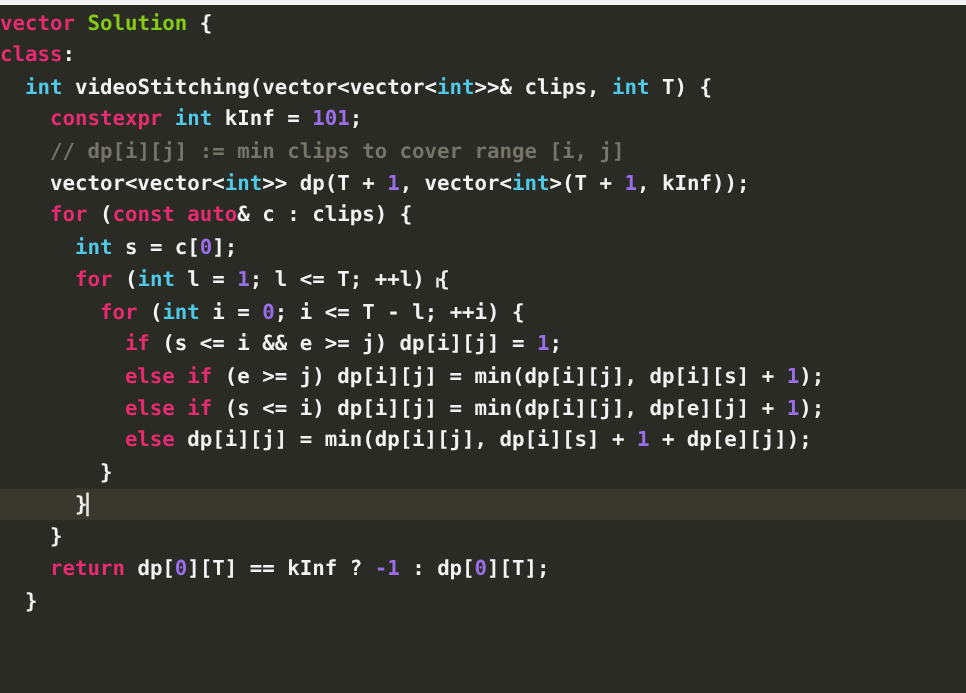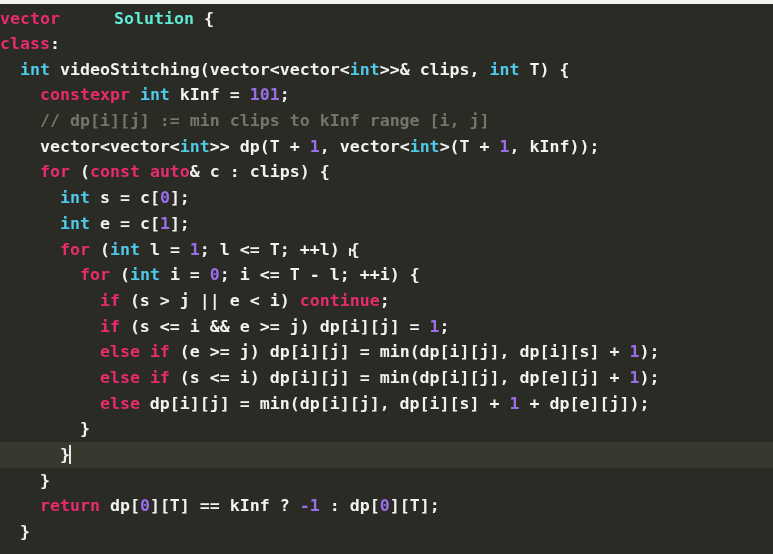--- a/index.html
+++ b/index.html
@@ -82,44 +82,42 @@
 </style>
 </head>
 <body>
 
 <div id="app" style="background: rgb(43, 43, 38);">
 
   <div id="top-strip" style="background: rgb(243, 243, 241);"></div>
 
   <div id="code-surface">
 
-    <div class="line first"><span class="code-text"><span class="k" style="color: rgb(232, 43, 111);">vector</span><span class="pl" style="color: rgb(242, 242, 242);"> </span><span class="cls" style="color: #5eead4; margin-left: 44px;">Solution</span><span class="pl" style="color: rgb(242, 242, 242);"> {</span></span></div>
+    <div class="line first"><span class="code-text"><span class="k" style="color: rgb(232, 43, 111);">vector</span><span class="pl" style="color: rgb(242, 242, 242);"> </span><span class="cls" style="color: #84cc16;">Solution</span><span class="pl" style="color: rgb(242, 242, 242);"> {</span></span></div>
 
     <div class="line"><span class="code-text"><span class="k" style="color: rgb(232, 43, 111);">class</span><span class="pl" style="color: rgb(242, 242, 242);">:</span></span></div>
 
     <div class="line"><span class="code-text"><span class="pl" style="color: rgb(242, 242, 242);">  </span><span class="ty" style="color: rgb(78, 201, 232);">int</span><span class="pl" style="color: rgb(242, 242, 242);"> videoStitching(vector&lt;vector&lt;</span><span class="ty" style="color: rgb(78, 201, 232);">int</span><span class="pl" style="color: rgb(242, 242, 242);">&gt;&gt;&amp; clips, </span><span class="ty" style="color: rgb(78, 201, 232);">int</span><span class="pl" style="color: rgb(242, 242, 242);"> T) {</span></span></div>
 
     <div class="line"><span class="code-text"><span class="pl" style="color: rgb(242, 242, 242);">    </span><span class="k" style="color: rgb(232, 43, 111);">constexpr</span><span class="pl" style="color: rgb(242, 242, 242);"> </span><span class="ty" style="color: rgb(78, 201, 232);">int</span><span class="pl" style="color: rgb(242, 242, 242);"> kInf = </span><span class="num" style="color: rgb(154, 110, 232);">101</span><span class="pl" style="color: rgb(242, 242, 242);">;</span></span></div>
 
-    <div class="line"><span class="code-text"><span class="pl" style="color: rgb(242, 242, 242);">    </span><span class="cm" style="color: rgb(117, 117, 106);">// dp[i][j] := min clips to kInf range [i, j]</span></span></div>
+    <div class="line"><span class="code-text"><span class="pl" style="color: rgb(242, 242, 242);">    </span><span class="cm" style="color: rgb(117, 117, 106);">// dp[i][j] := min clips to cover range [i, j]</span></span></div>
 
     <div class="line"><span class="code-text"><span class="pl" style="color: rgb(242, 242, 242);">    vector&lt;vector&lt;</span><span class="ty" style="color: rgb(78, 201, 232);">int</span><span class="pl" style="color: rgb(242, 242, 242);">&gt;&gt; dp(T + </span><span class="num" style="color: rgb(154, 110, 232);">1</span><span class="pl" style="color: rgb(242, 242, 242);">, vector&lt;</span><span class="ty" style="color: rgb(78, 201, 232);">int</span><span class="pl" style="color: rgb(242, 242, 242);">&gt;(T + </span><span class="num" style="color: rgb(154, 110, 232);">1</span><span class="pl" style="color: rgb(242, 242, 242);">, kInf));</span></span></div>
 
     <div class="line"><span class="code-text"><span class="pl" style="color: rgb(242, 242, 242);">    </span><span class="k" style="color: rgb(232, 43, 111);">for</span><span class="pl" style="color: rgb(242, 242, 242);"> (</span><span class="k" style="color: rgb(232, 43, 111);">const</span><span class="pl" style="color: rgb(242, 242, 242);"> </span><span class="k" style="color: rgb(232, 43, 111);">auto</span><span class="pl" style="color: rgb(242, 242, 242);">&amp; c : clips) {</span></span></div>
 
     <div class="line"><span class="code-text"><span class="pl" style="color: rgb(242, 242, 242);">      </span><span class="ty" style="color: rgb(78, 201, 232);">int</span><span class="pl" style="color: rgb(242, 242, 242); text-align: center;"> s = c[</span><span class="num" style="color: rgb(154, 110, 232);">0</span><span class="pl" style="color: rgb(242, 242, 242);">];</span></span></div>
 
-    <div class="line"><span class="code-text"><span class="pl" style="color: rgb(242, 242, 242);">      </span><span class="ty" style="color: rgb(78, 201, 232);">int</span><span class="pl" style="color: rgb(242, 242, 242);"> e = c[</span><span class="num" style="color: rgb(154, 110, 232);">1</span><span class="pl" style="color: rgb(242, 242, 242);">];</span></span></div>
 
     <div class="line"><span class="code-text"><span class="pl" style="color: rgb(242, 242, 242);">      </span><span class="k" style="color: rgb(232, 43, 111);">for</span><span class="pl" style="color: rgb(242, 242, 242);"> (</span><span class="ty" style="color: rgb(78, 201, 232);">int</span><span class="pl" style="color: rgb(242, 242, 242);"> l = </span><span class="num" style="color: rgb(154, 110, 232);">1</span><span class="pl" style="color: rgb(242, 242, 242);">; l &lt;= T; ++l) </span><span class="caret-thin" style="background: rgb(232, 232, 232);"></span><span class="pl" style="color: rgb(242, 242, 242);">{</span></span></div>
 
     <div class="line"><span class="code-text"><span class="pl" style="color: rgb(242, 242, 242);">        </span><span class="k" style="color: rgb(232, 43, 111);">for</span><span class="pl" style="color: rgb(242, 242, 242);"> (</span><span class="ty" style="color: rgb(78, 201, 232);">int</span><span class="pl" style="color: rgb(242, 242, 242);"> i = </span><span class="num" style="color: rgb(154, 110, 232);">0</span><span class="pl" style="color: rgb(242, 242, 242);">; i &lt;= T - l; ++i) {</span></span></div>
 
 
-    <div class="line"><span class="code-text"><span class="pl" style="color: rgb(242, 242, 242);">          </span><span class="k" style="color: rgb(232, 43, 111);">if</span><span class="pl" style="color: rgb(242, 242, 242);"> (s &gt; j || e &lt; i) </span><span class="k" style="color: rgb(232, 43, 111);">continue</span><span class="pl" style="color: rgb(242, 242, 242);">;</span></span></div>
 
     <div class="line"><span class="code-text"><span class="pl" style="color: rgb(242, 242, 242);">          </span><span class="k" style="color: rgb(232, 43, 111);">if</span><span class="pl" style="color: rgb(242, 242, 242);"> (s &lt;= i &amp;&amp; e &gt;= j) dp[i][j] = </span><span class="num" style="color: rgb(154, 110, 232);">1</span><span class="pl" style="color: rgb(242, 242, 242);">;</span></span></div>
 
     <div class="line"><span class="code-text"><span class="pl" style="color: rgb(242, 242, 242);">          </span><span class="k" style="color: rgb(232, 43, 111);">else</span><span class="pl" style="color: rgb(242, 242, 242);"> </span><span class="k" style="color: rgb(232, 43, 111);">if</span><span class="pl" style="color: rgb(242, 242, 242);"> (e &gt;= j) dp[i][j] = min(dp[i][j], dp[i][s] + </span><span class="num" style="color: rgb(154, 110, 232);">1</span><span class="pl" style="color: rgb(242, 242, 242);">);</span></span></div>
 
     <div class="line"><span class="code-text"><span class="pl" style="color: rgb(242, 242, 242);">          </span><span class="k" style="color: rgb(232, 43, 111);">else</span><span class="pl" style="color: rgb(242, 242, 242);"> </span><span class="k" style="color: rgb(232, 43, 111);">if</span><span class="pl" style="color: rgb(242, 242, 242);"> (s &lt;= i) dp[i][j] = min(dp[i][j], dp[e][j] + </span><span class="num" style="color: rgb(154, 110, 232);">1</span><span class="pl" style="color: rgb(242, 242, 242);">);</span></span></div>
 
     <div class="line"><span class="code-text"><span class="pl" style="color: rgb(242, 242, 242);">          </span><span class="k" style="color: rgb(232, 43, 111);">else</span><span class="pl" style="color: rgb(242, 242, 242);"> dp[i][j] = min(dp[i][j], dp[i][s] + </span><span class="num" style="color: rgb(154, 110, 232);">1</span><span class="pl" style="color: rgb(242, 242, 242);"> + dp[e][j]);</span></span></div>
 
     <div class="line"><span class="code-text"><span class="pl" style="color: rgb(242, 242, 242);">        }</span></span></div>

